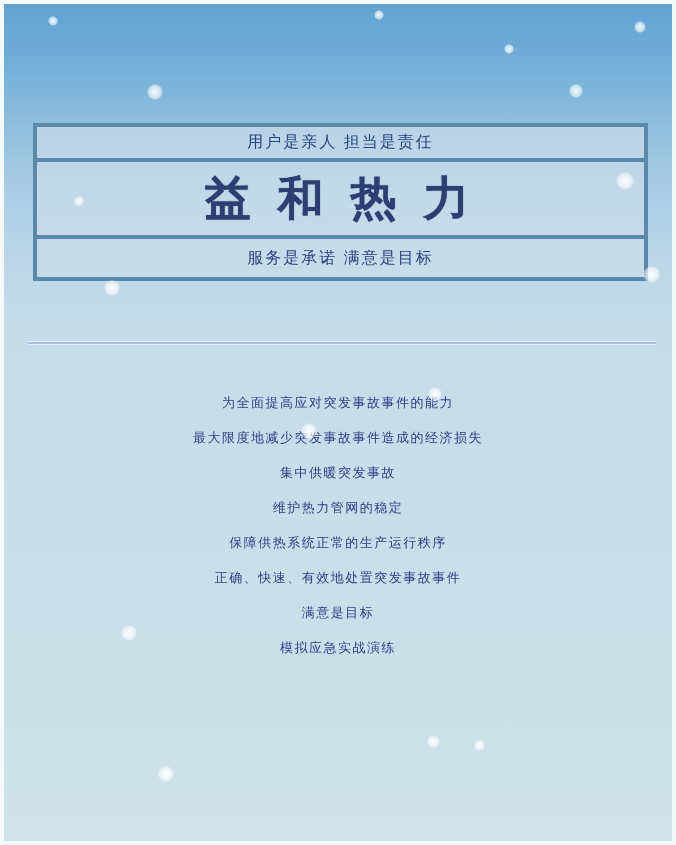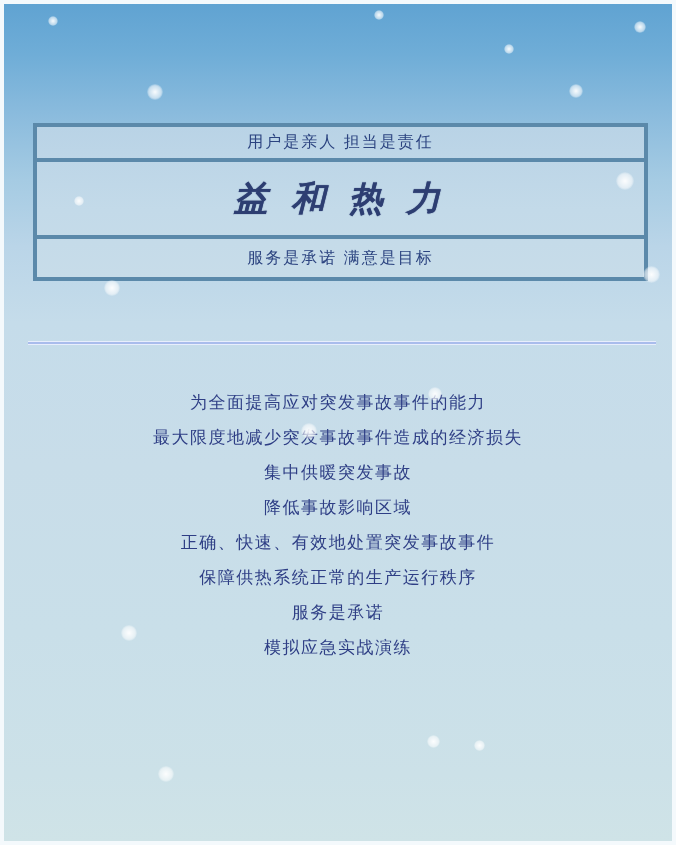--- a/index.html
+++ b/index.html
@@ -54,26 +54,25 @@
   .header-row.motto-bottom { height: 38px; }
 
   .motto-text {
     color: #2c4480;
     font-size: 16px;
     letter-spacing: 2px;
     white-space: pre;
   }
   .title-text {
     color: #2d3e72;
-    font-size: 34px;
+    font-size: 46px;
     font-weight: 900;
     letter-spacing: 7px;
     white-space: pre;
     text-shadow: 0 0 1px #2d3e72;
-    font-style: italic;
   }
 
   
   .divider {
     position: absolute;
     left: 24px;
     top: 337px;
     width: 628px;
     height: 4px;
     background: #a9bcec;
@@ -85,21 +84,21 @@
   .body-lines {
     position: absolute;
     left: 0;
     top: 389px;
     width: 100%;
     text-align: center;
   }
   .body-line {
     height: 35px;
     line-height: 20px;
-    font-size: 17px;
+    font-size: 13px;
     letter-spacing: 1.5px;
     color: #2e3e85;
     white-space: pre;
   }
 </style>
 </head>
 <body>
 
 <div class="page">
 
@@ -114,24 +113,24 @@
       <span class="motto-text">服务是承诺 满意是目标</span>
     </div>
   </div>
 
   <div class="divider"></div>
 
   <div class="body-lines">
       <p class="body-line">为全面提高应对突发事故事件的能力</p>
       <p class="body-line">最大限度地减少突发事故事件造成的经济损失</p>
       <p class="body-line">集中供暖突发事故</p>
-      <p class="body-line">降低事故影响区域</p>
+      <p class="body-line">维护热力管网的稳定</p>
+      <p class="body-line">保障供热系统正常的生产运行秩序</p>
       <p class="body-line">正确、快速、有效地处置突发事故事件</p>
-      <p class="body-line">保障供热系统正常的生产运行秩序</p>
-      <p class="body-line">服务是承诺</p>
+      <p class="body-line">满意是目标</p>
       <p class="body-line">模拟应急实战演练</p>
     </div>
 
 <div class="snow" style="left: 44px; top: 12px; width: 10px; height: 10px;"></div>
     <div class="snow" style="left: 370px; top: 6px; width: 10px; height: 10px;"></div>
     <div class="snow" style="left: 630px; top: 17px; width: 12px; height: 12px;"></div>
     <div class="snow" style="left: 500px; top: 40px; width: 10px; height: 10px;"></div>
     <div class="snow" style="left: 143px; top: 80px; width: 16px; height: 16px;"></div>
     <div class="snow" style="left: 565px; top: 80px; width: 14px; height: 14px;"></div>
     <div class="snow" style="left: 612px; top: 168px; width: 18px; height: 18px;"></div>

